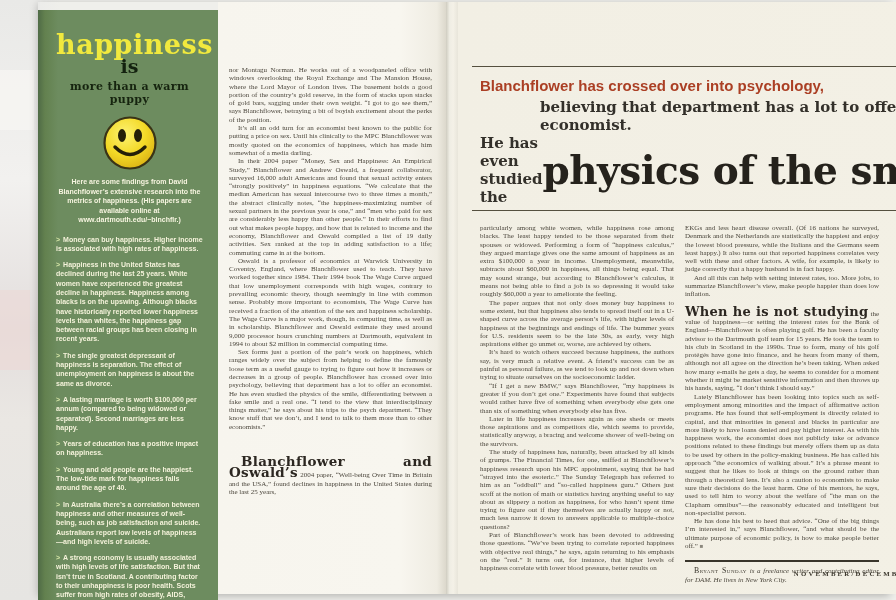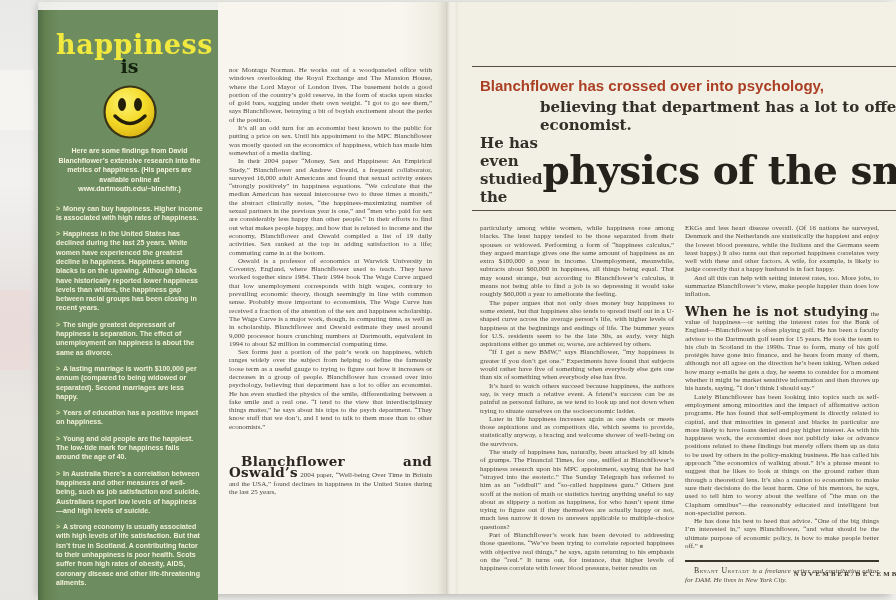--- a/index.html
+++ b/index.html
@@ -64,20 +64,21 @@
   <div class="bg-strip">
     <div class="bg-blob1"></div>
     <div class="bg-blob2"></div>
   </div>
 
   <div class="magazine">
 
     <aside class="sidebar">
       <div class="sb-title1">happiness</div>
       <div class="sb-title2">is</div>
+      <div class="sb-subtitle">more than a warm puppy</div>
 
       <svg class="sb-smiley" width="56" height="56" viewBox="0 0 56 56">
         <defs>
           <radialGradient id="smg" cx="40%" cy="32%" r="75%">
             <stop offset="0%" stop-color="#fdf272"></stop>
             <stop offset="55%" stop-color="#f3d927"></stop>
             <stop offset="100%" stop-color="#d9af12"></stop>
           </radialGradient>
         </defs>
         <circle cx="28" cy="28" r="25.5" fill="url(#smg)" stroke="#3a3416" stroke-width="2.2"></circle>
@@ -96,21 +97,21 @@
         <li><span class="sb-marker">&gt;</span><span>Years of education has a positive impact on happiness.</span></li>
         <li><span class="sb-marker">&gt;</span><span>Young and old people are the happiest. The low-tide mark for happiness falls around the age of 40.</span></li>
         <li><span class="sb-marker">&gt;</span><span>In Australia there’s a correlation between happiness and other measures of well-being, such as job satisfaction and suicide. Australians report low levels of happiness—and high levels of suicide.</span></li>
         <li><span class="sb-marker">&gt;</span><span>A strong economy is usually associated with high levels of life satisfaction. But that isn’t true in Scotland. A contributing factor to their unhappiness is poor health. Scots suffer from high rates of obesity, AIDS, coronary disease and other life-threatening ailments.</span></li>
       </ul>
     </aside>
 
     <section class="page-left">
       <div class="col body-text">
         <p class="noindent">nor Montagu Norman. He works out of a woodpaneled office with windows overlooking the Royal Exchange and The Mansion House, where the Lord Mayor of London lives. The basement holds a good portion of the country’s gold reserve, in the form of stacks upon stacks of gold bars, sagging under their own weight. “I got to go see them,” says Blanchflower, betraying a bit of boyish excitement about the perks of the position.</p>
-        <p>It’s all an odd turn for an economist best known to the public for putting a price on sex. Until his appointment to the MPC Blanchflower was mostly quoted on the economics of happiness, which has made him somewhat of a media darling.</p>
+        <p>It’s all an odd turn for an economist best known to the public for putting a price on sex. Until his clinically to the MPC Blanchflower was mostly quoted on the economics of happiness, which has made him somewhat of a media darling.</p>
         <p>In their 2004 paper “Money, Sex and Happiness: An Empirical Study,” Blanchflower and Andrew Oswald, a frequent collaborator, surveyed 16,000 adult Americans and found that sexual activity enters “strongly positively” in happiness equations. “We calculate that the median American has sexual intercourse two to three times a month,” the abstract clinically notes, “the happiness-maximizing number of sexual partners in the previous year is one,” and “men who paid for sex are considerably less happy than other people.” In their efforts to find out what makes people happy, and how that is related to income and the economy, Blanchflower and Oswald compiled a list of 19 daily activities. Sex ranked at the top in adding satisfaction to a life; commuting came in at the bottom.</p>
         <p>Oswald is a professor of economics at Warwick University in Coventry, England, where Blanchflower used to teach. They have worked together since 1984. Their 1994 book The Wage Curve argued that low unemployment corresponds with high wages, contrary to prevailing economic theory, though seemingly in line with common sense. Probably more important to economists, The Wage Curve has received a fraction of the attention of the sex and happiness scholarship. The Wage Curve is a major work, though, in computing time, as well as in scholarship. Blanchflower and Oswald estimate they used around 9,000 processor hours crunching numbers at Dartmouth, equivalent in 1994 to about $2 million in commercial computing time.</p>
         <p>Sex forms just a portion of the pair’s work on happiness, which ranges widely over the subject from helping to define the famously loose term as a useful gauge to trying to figure out how it increases or decreases in a group of people. Blanchflower has crossed over into psychology, believing that department has a lot to offer an economist. He has even studied the physics of the smile, differentiating between a fake smile and a real one. “I tend to the view that interdisciplinary things matter,” he says about his trips to the psych department. “They know stuff that we don’t, and I tend to talk to them more than to other economists.”</p>
         <p class="runin">
           <span class="runin-head">Blanchflower and Oswald’s</span>
           <span>2004 paper, “Well-being Over Time in Britain and the USA,” found declines in happiness in the United States during the last 25 years,</span>
         </p>
       </div>
     </section>
 
@@ -123,41 +124,41 @@
         <div class="pq3">
           <span>He has even studied the</span>
           <span class="pq3-large">physics of the smile.</span>
         </div>
       </div>
 
       <div class="cols body-text">
         <div class="colA">
           <p class="noindent">particularly among white women, while happiness rose among blacks. The least happy tended to be those separated from their spouses or widowed. Performing a form of “happiness calculus,” they argued marriage gives one the same amount of happiness as an extra $100,000 a year in income. Unemployment, meanwhile, subtracts about $60,000 in happiness, all things being equal. That may sound strange, but according to Blanchflower’s calculus, it means not being able to find a job is so depressing it would take roughly $60,000 a year to ameliorate the feeling.</p>
           <p>The paper argues that not only does money buy happiness to some extent, but that happiness also tends to spread itself out in a U-shaped curve across the average person’s life, with higher levels of happiness at the beginnings and endings of life. The bummer years for U.S. residents seem to be the late 30s, as early, very high aspirations either go unmet or, worse, are achieved by others.</p>
+          <p>It’s hard to watch others succeed because happiness, the authors say, is very much a relative event. A friend’s success can be as painful as personal failure, as we tend to look up and not down when trying to situate ourselves on the socioeconomic ladder.</p>
           <p>“If I get a new BMW,” says Blanchflower, “my happiness is greater if you don’t get one.” Experiments have found that subjects would rather have five of something when everybody else gets one than six of something when everybody else has five.</p>
-          <p>It’s hard to watch others succeed because happiness, the authors say, is very much a relative event. A friend’s success can be as painful as personal failure, as we tend to look up and not down when trying to situate ourselves on the socioeconomic ladder.</p>
           <p>Later in life happiness increases again as one sheds or meets those aspirations and as competitors die, which seems to provide, statistically anyway, a bracing and welcome shower of well-being on the survivors.</p>
           <p>The study of happiness has, naturally, been attacked by all kinds of grumps. The Financial Times, for one, sniffed at Blanchflower’s happiness research upon his MPC appointment, saying that he had “strayed into the esoteric.” The Sunday Telegraph has referred to him as an “oddball” and “so-called happiness guru.” Others just scoff at the notion of math or statistics having anything useful to say about as slippery a notion as happiness, for who hasn’t spent time trying to figure out if they themselves are actually happy or not, much less narrow it down to answers applicable to multiple-choice questions?</p>
           <p>Part of Blanchflower’s work has been devoted to addressing those questions. “We’ve been trying to correlate reported happiness with objective real things,” he says, again returning to his emphasis on the “real.” It turns out, for instance, that higher levels of happiness correlate with lower blood pressure, better results on</p>
         </div>
         <div class="colB">
           <p class="noindent">EKGs and less heart disease overall. (Of 16 nations he surveyed, Denmark and the Netherlands are statistically the happiest and enjoy the lowest blood pressure, while the Italians and the Germans seem least happy.) It also turns out that reported happiness correlates very well with these and other factors. A wife, for example, is likely to judge correctly that a happy husband is in fact happy.</p>
           <p>And all this can help with setting interest rates, too. More jobs, to summarize Blanchflower’s view, make people happier than does low inflation.</p>
           <p class="noindent h-runin">
             <span class="runin-head2">When he is not studying</span>
             <span>the value of happiness—or setting the interest rates for the Bank of England—Blanchflower is often playing golf. He has been a faculty advisor to the Dartmouth golf team for 15 years. He took the team to his club in Scotland in the 1990s. True to form, many of his golf protégés have gone into finance, and he hears from many of them, although not all agree on the direction he’s been taking. When asked how many e-mails he gets a day, he seems to consider for a moment whether it might be market sensitive information and then throws up his hands, saying, “I don’t think I should say.”</span>
           </p>
           <p>Lately Blanchflower has been looking into topics such as self-employment among minorities and the impact of affirmative action programs. He has found that self-employment is directly related to capital, and that minorities in general and blacks in particular are more likely to have loans denied and pay higher interest. As with his happiness work, the economist does not publicly take or advance positions related to these findings but merely offers them up as data to be used by others in the policy-making business. He has called his approach “the economics of walking about.” It’s a phrase meant to suggest that he likes to look at things on the ground rather than through a theoretical lens. It’s also a caution to economists to make sure their decisions do the least harm. One of his mentors, he says, used to tell him to worry about the welfare of “the man on the Clapham omnibus”—the reasonably educated and intelligent but non-specialist person.</p>
           <p>
             <span>He has done his best to heed that advice. “One of the big things I’m interested in,” says Blanchflower, “and what should be the ultimate purpose of economic policy, is how to make people better off.”</span>
             <span class="endmark">■</span>
           </p>
           <hr class="byline-rule">
           <p class="byline">
-            <span class="byline-name">Bryant Urstadt</span>
+            <span class="byline-name">Bryant Sunday</span>
             <span>is a freelance writer and contributing editor for DAM. He lives in New York City.</span>
           </p>
         </div>
       </div>
 
       <div class="pg-footer">
         <span>NOVEMBER/DECEMBER 2008</span>
         <span class="pg-num">63</span>
       </div>
     </section>

